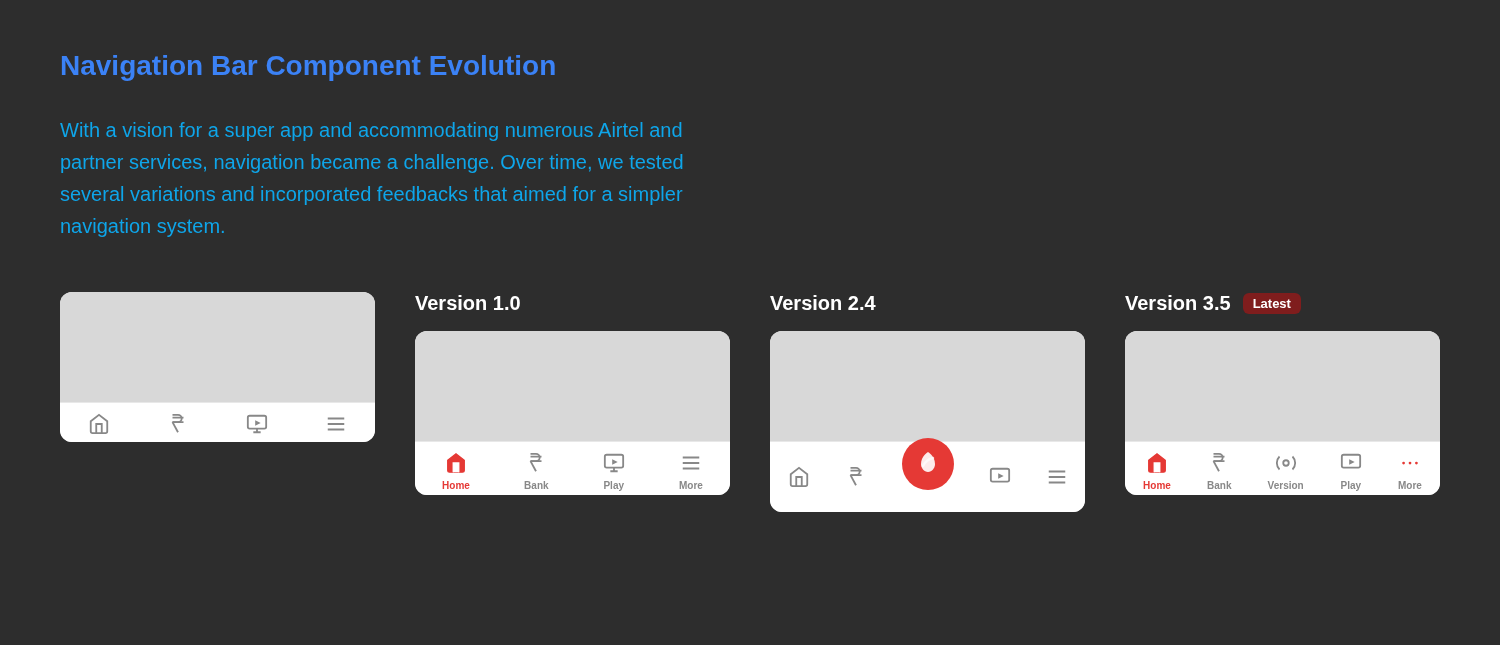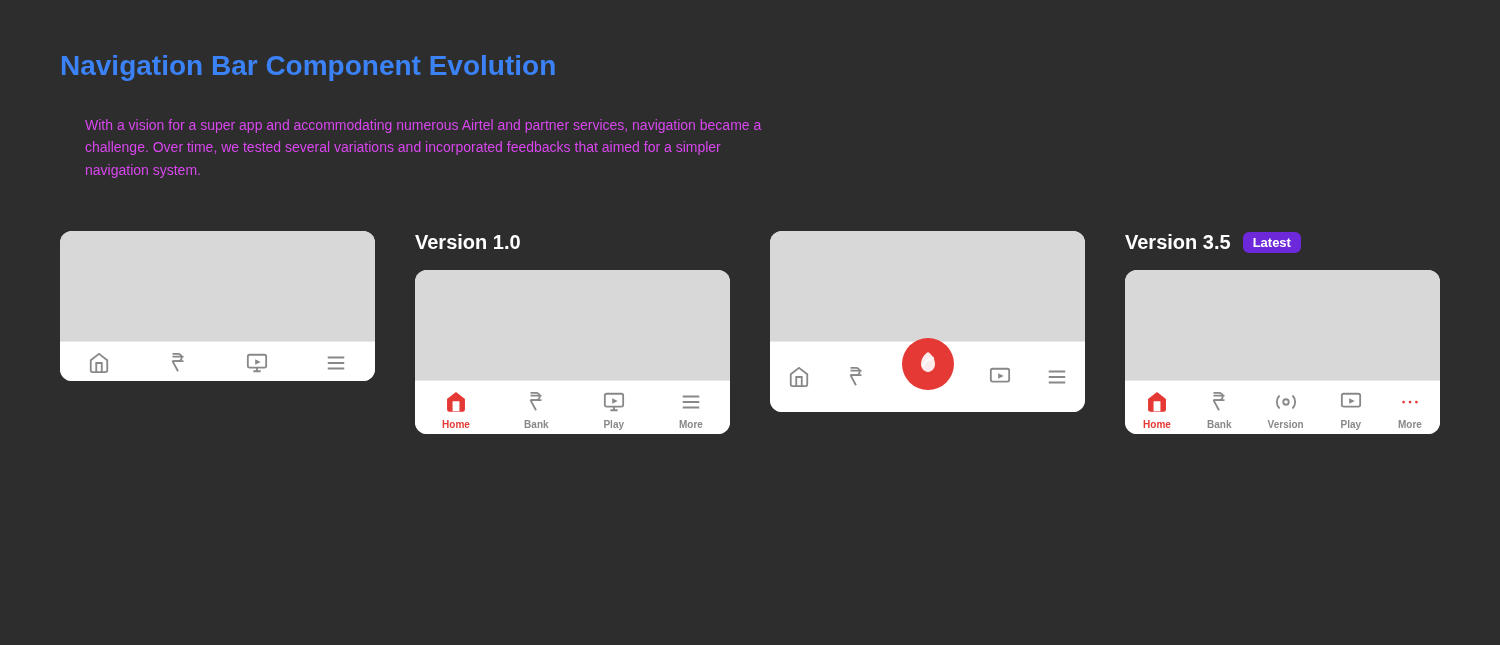--- a/index.html
+++ b/index.html
@@ -16,26 +16,25 @@
       max-width: 1380px;
       width: 100%;
     }
     .page-title {
       font-size: 28px;
       font-weight: 700;
       color: #3b82f6;
       margin-bottom: 32px;
     }
     .page-description {
-      font-size: 14px;
+      font-size: 20px;
       line-height: 1.6;
-      color: #d946ef;
+      color: #0ea5e9;
       max-width: 680px;
       margin-bottom: 50px;
-      margin-left: 25px;
     }
     .versions-row {
       display: flex;
       gap: 40px;
       align-items: flex-start;
     }
     .version-block {
       flex: 1;
     }
     .version-header {
@@ -43,21 +42,21 @@
       align-items: center;
       gap: 12px;
       margin-bottom: 16px;
     }
     .version-label {
       font-size: 20px;
       font-weight: 700;
       color: #ffffff;
     }
     .latest-badge {
-      background-color: #6d28d9;
+      background-color: #7f1d1d;
       color: #ffffff;
       font-size: 13px;
       font-weight: 600;
       padding: 3px 10px;
       border-radius: 6px;
     }
     .phone-mockup {
       background: #f0f0f0;
       border-radius: 12px;
       overflow: hidden;
@@ -232,20 +231,23 @@
                 <line x1="3" y1="18" x2="21" y2="18"></line>
               </svg>
             </span>
             <span class="nav-label">More</span>
           </div>
         </div>
       </div>
     </div>
 
     <div class="version-block">
+      <div class="version-header">
+        <span class="version-label">Version 2.4</span>
+      </div>
       <div class="phone-mockup">
         <div class="phone-screen"></div>
         <div class="nav-bar-v24">
           <div class="nav-item">
             <span class="nav-icon">
               <svg class="icon-svg" viewBox="0 0 24 24" fill="none" stroke="#888" stroke-width="2">
                 <path d="M3 9l9-7 9 7v11a2 2 0 01-2 2H5a2 2 0 01-2-2z"></path>
                 <polyline points="9 22 9 12 15 12 15 22"></polyline>
               </svg>
             </span>

